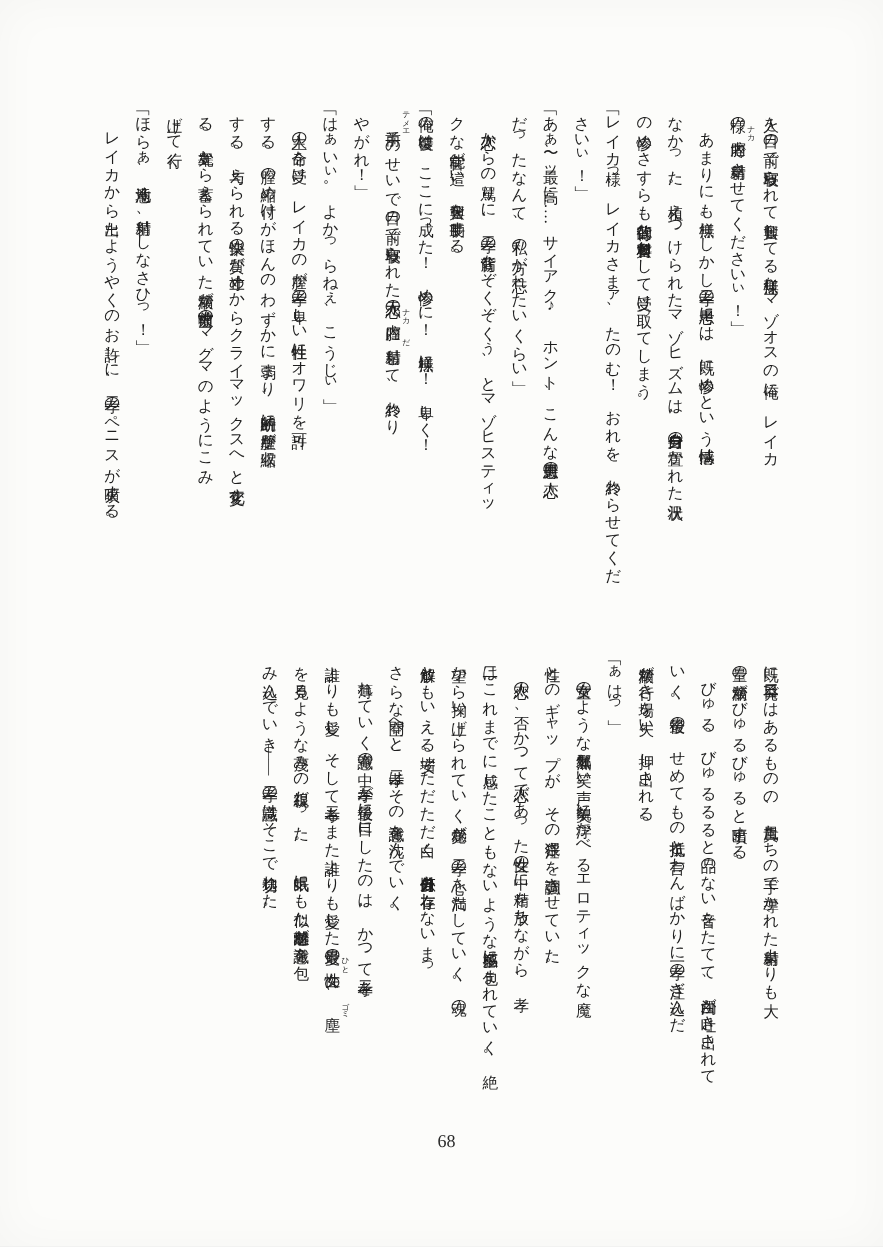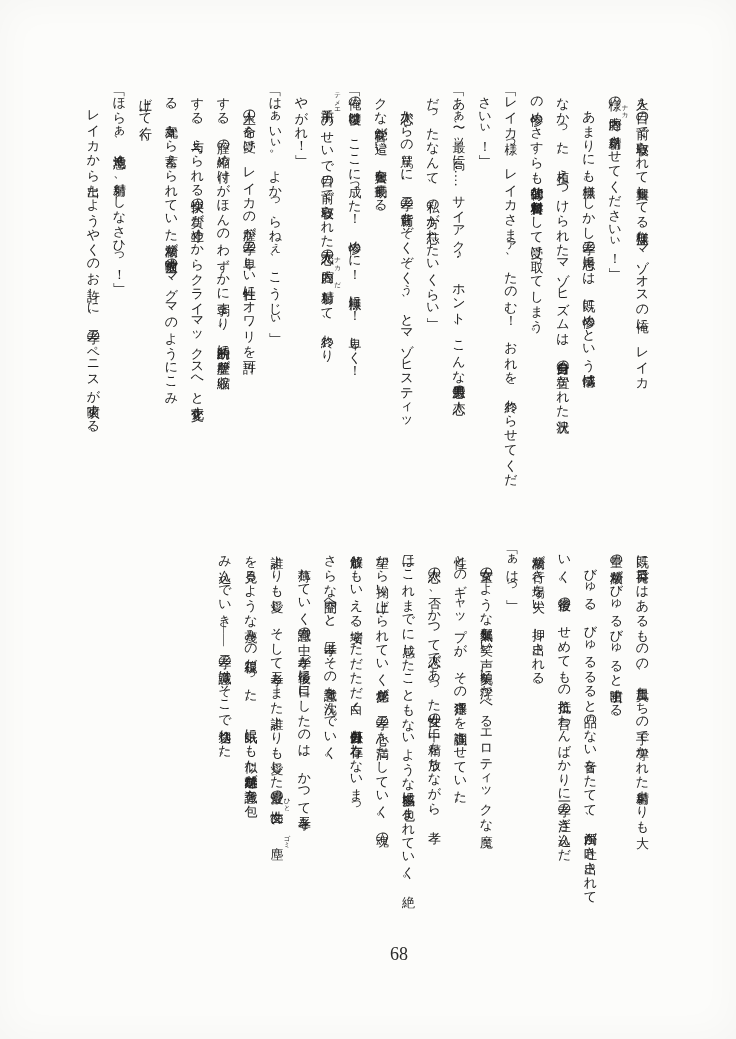--- a/index.html
+++ b/index.html
@@ -25,22 +25,22 @@
   .vblock .tcol{
     height:392px;
   }
   ruby{ruby-align:center;}
   rt{font-size:6.5px;letter-spacing:0;}
   #top-block{top:88px;right:81px;height:392px;}
   #bottom-block{top:546px;right:81px;height:392px;}
   .page-number{
     position:absolute;
     top:944px;left:336px;width:72px;
-    text-align:right;
-    font-size:18px;
+    text-align:center;
+    font-size:15px;
     color:#2a2a2a;
   }
 </style>
 </head>
 <body>
 
 <div class="page">
   <div class="vblock" id="top-block">
       <div class="tcol">人を目の前で寝取られて興奮してる無様なマゾオスの俺に、レイカ</div>
       <div class="tcol">様の<ruby>膣内<rt>ナカ</rt></ruby>で射精させてくださいぃ！」</div>

